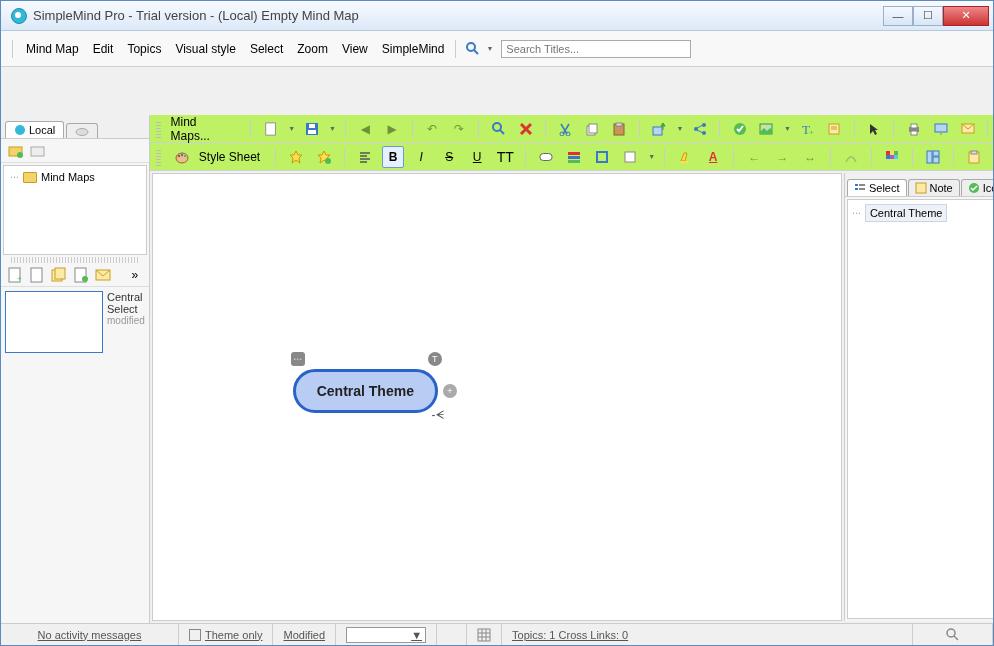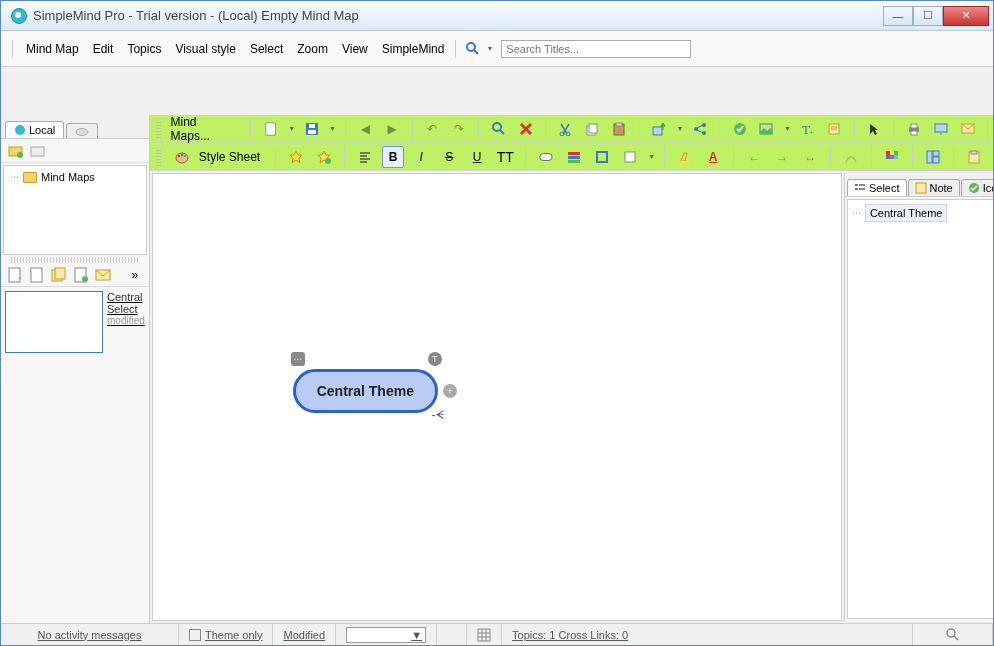--- a/index.html
+++ b/index.html
@@ -27,21 +27,21 @@
 .left-tab.inactive { background: #eee; color:#888;}
 .mini-toolbar { height: 24px; display: flex; align-items: center; gap: 4px; padding: 0 6px; border-bottom:1px solid #ddd;}
 .mini-btn { width: 18px; height: 18px; display:inline-flex;align-items:center;justify-content:center;}
 .tree-area { flex: 0 0 90px; background: #fff; border: 1px solid #ccc; margin: 2px; padding: 4px; overflow:auto;}
 .tree-item { display: flex; align-items: center; gap: 4px; padding: 1px 2px; font-size:11px;}
 .tree-item .dots{color:#888;font-size:9px;}
 .folder-icon{width:14px;height:11px;background:#f4d36b;border:1px solid #c4a020;border-radius:1px;}
 .splitter-h { height: 6px; background: repeating-linear-gradient(90deg,#ccc 0 1px,transparent 1px 3px); cursor: row-resize; margin:0 10px;}
 .thumb-toolbar{height:24px;display:flex;align-items:center;gap:2px;padding:0 4px;border-bottom:1px solid #ddd;}
 .thumb-btn{width:20px;height:20px;display:inline-flex;align-items:center;justify-content:center;}
-.thumb-area { flex:1; background:#f6f6f6; padding:4px; display:flex; gap:4px; align-items:flex-start;text-decoration:underline;}
+.thumb-area { flex:1; background:#f6f6f6; padding:4px; display:flex; gap:4px; align-items:flex-start;}
 .thumb{width:98px;height:62px;border:1px solid #3a78c8;background:#fff;}
 .thumb-meta{display:flex;flex-direction:column;font-size:11px;color:#333;}
 .thumb-meta .mod{color:#999;font-size:10px;}
 
 .center-col { flex: 1; display: flex; flex-direction: column; }
 .toolbar { height: 28px; background: #bef264; border-bottom: 1px solid #d0d0d0; display: flex; align-items: center; padding: 0 6px; gap: 6px; }
 .toolbar .grip{width:5px;height:18px;background:repeating-linear-gradient(0deg,#bbb 0 1px,transparent 1px 3px);margin-right:4px;}
 .tlabel { font-size: 12px; margin-right: 6px; }
 .tbtn { width: 22px; height: 22px; display: inline-flex; align-items: center; justify-content: center; border:1px solid transparent; border-radius:2px;}
 .tbtn.active { background:#e6f0ff; border:1px solid #6a9ad6;}

